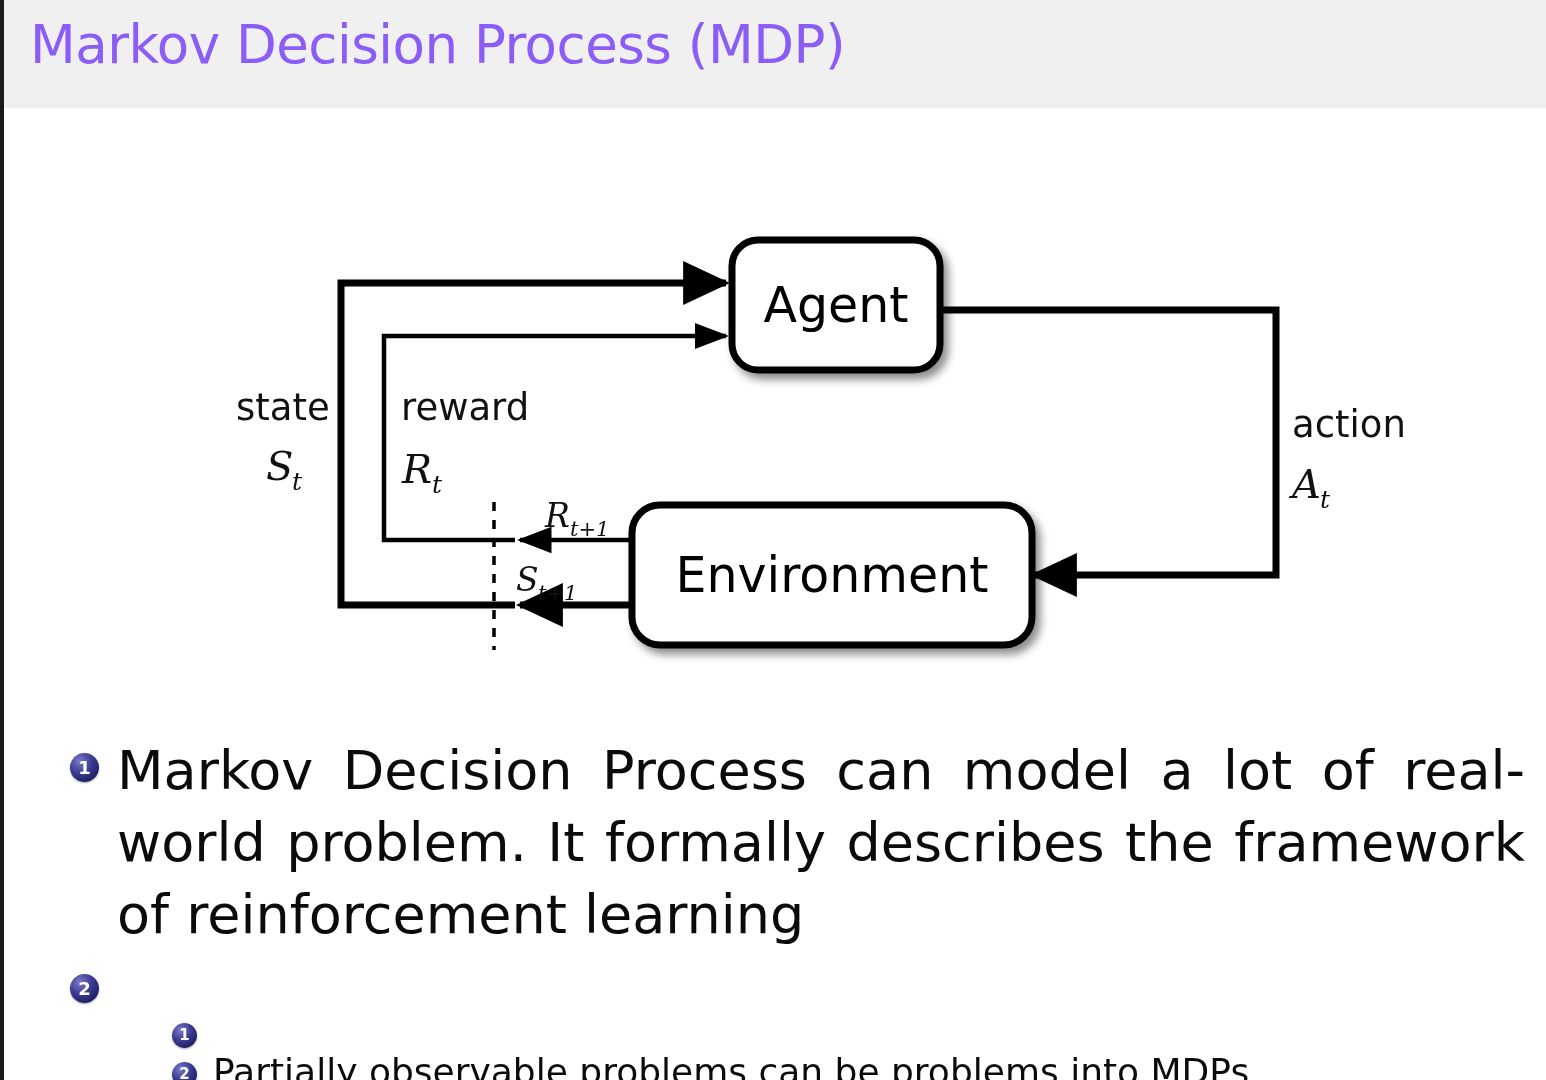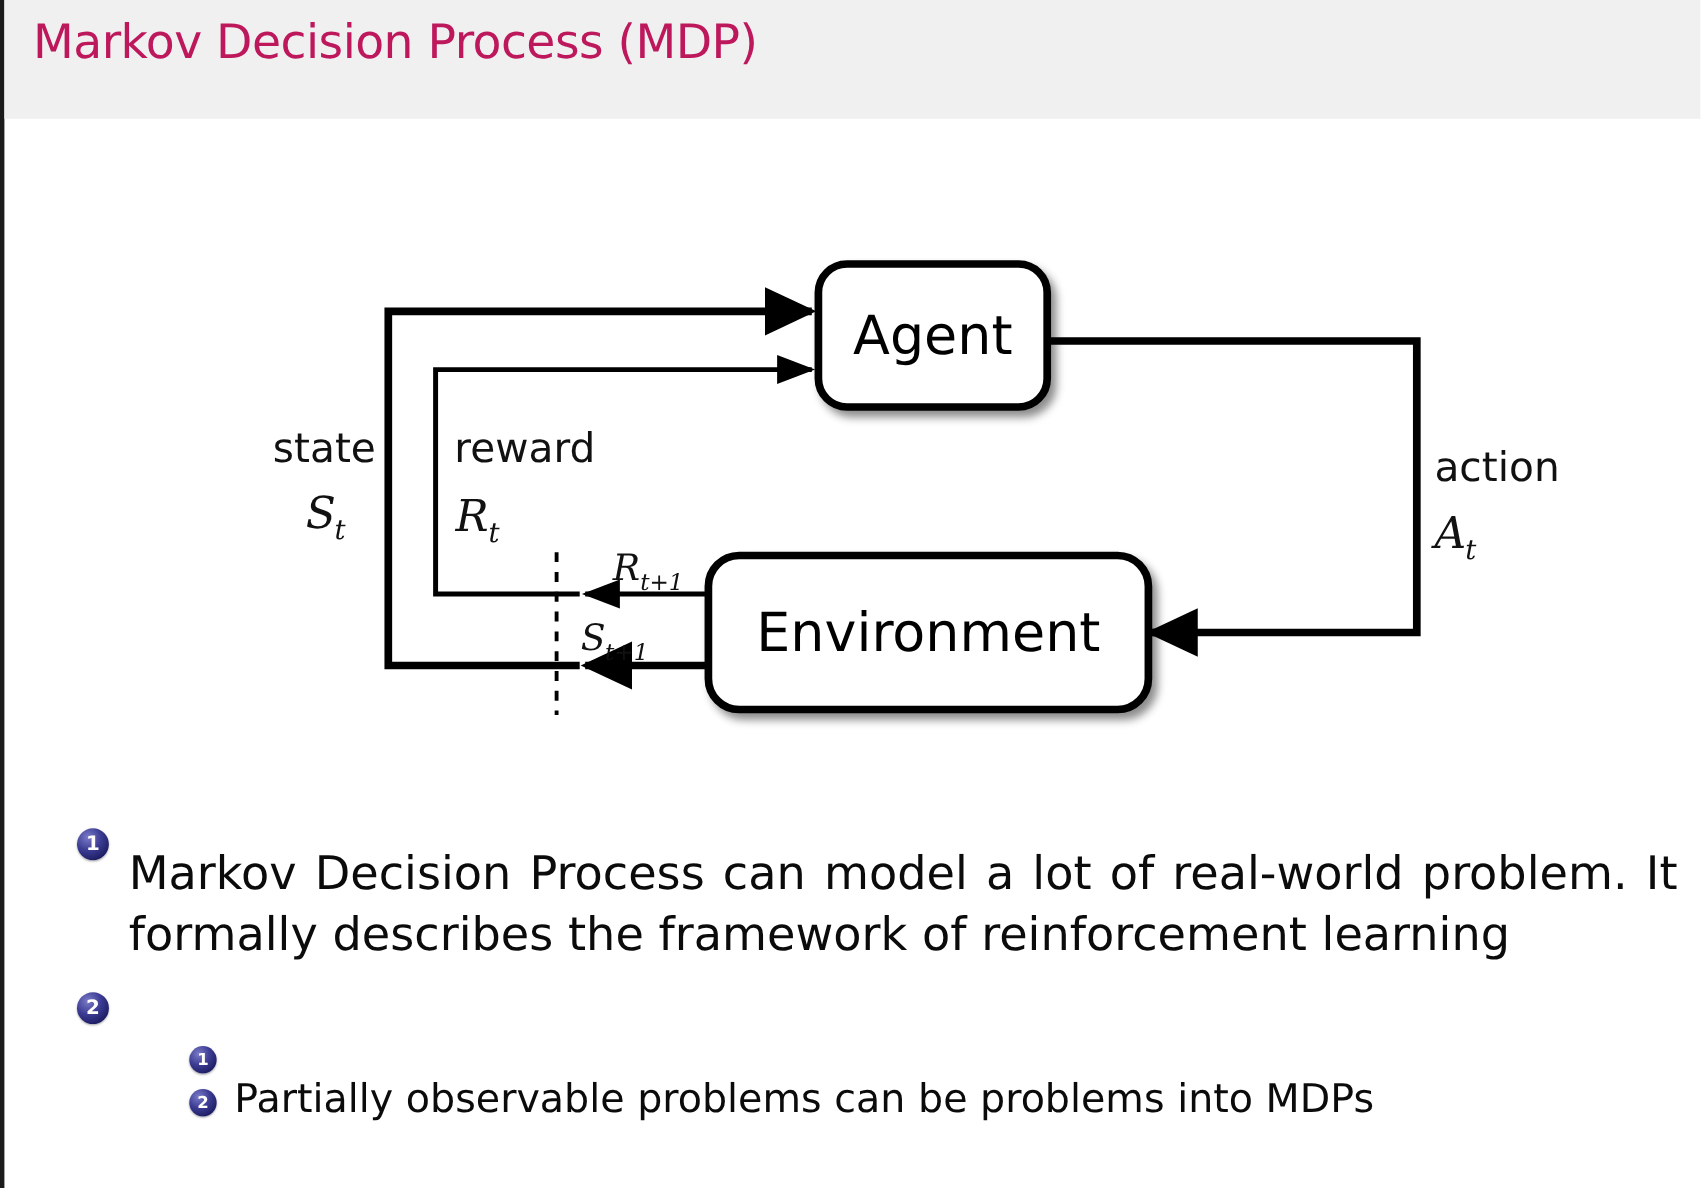--- a/index.html
+++ b/index.html
@@ -28,31 +28,31 @@
     position: absolute;
     left: 4px; top: 0;
     width: 1542px; height: 108px;
     background: #f0f0f0;
   }
   #page-title {
     position: absolute;
     left: 26px;
     top: 14px;
     font-family: "DejaVu Sans", sans-serif;
-    font-size: 43px;
+    font-size: 53px;
     font-weight: 400;
     letter-spacing: -0.5px;
-    color: #be185d;
+    color: #8b5cf6;
     white-space: nowrap;
   }
 
   
   #diagram {
     position: absolute;
-    left: 16px;
+    left: 4px;
     top: 150px;
     width: 1358px;
     height: 550px;
   }
   #diagram svg { display: block; }
 
   .dgm-label {
     font-family: "DejaVu Sans", sans-serif;
     font-size: 37px;
     fill: #111111;
@@ -113,26 +113,25 @@
   .lvl1 { padding-left: 70px; margin-bottom: 6px; }
   .lvl1 .bullet-marker {
     width: 29px; height: 29px;
     line-height: 29px;
     font-size: 18px;
     margin-top: 18px;
     margin-right: 18px;
   }
   .lvl1 .bullet-text {
     font-family: "DejaVu Sans", sans-serif;
-    font-size: 42px;
+    font-size: 54px;
     line-height: 1.33;
     color: #0b0b0b;
     max-width: 1408px;
     text-align: justify;
-    margin-top: 31px;
   }
   
   .lvl2 { padding-left: 172px; margin-bottom: 0px; }
   .lvl2 .bullet-marker {
     width: 25px; height: 25px;
     line-height: 25px;
     font-size: 15px;
     margin-top: 14px;
     margin-right: 16px;
   }

